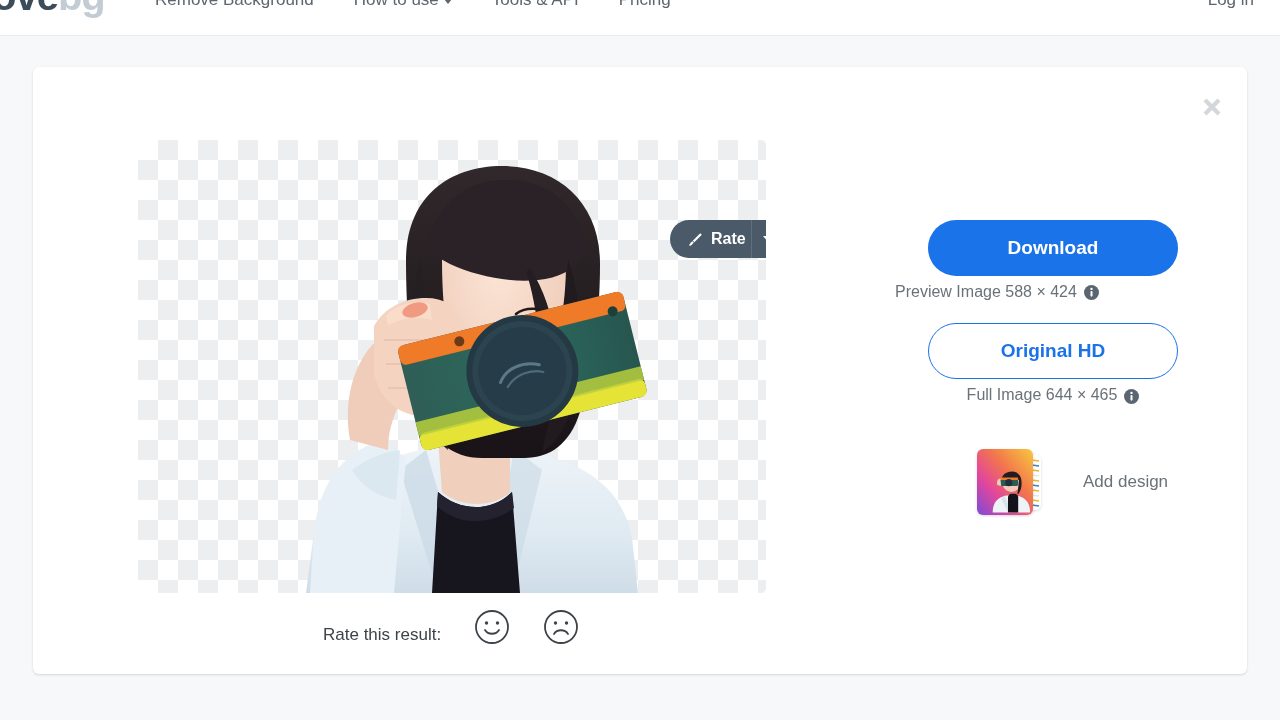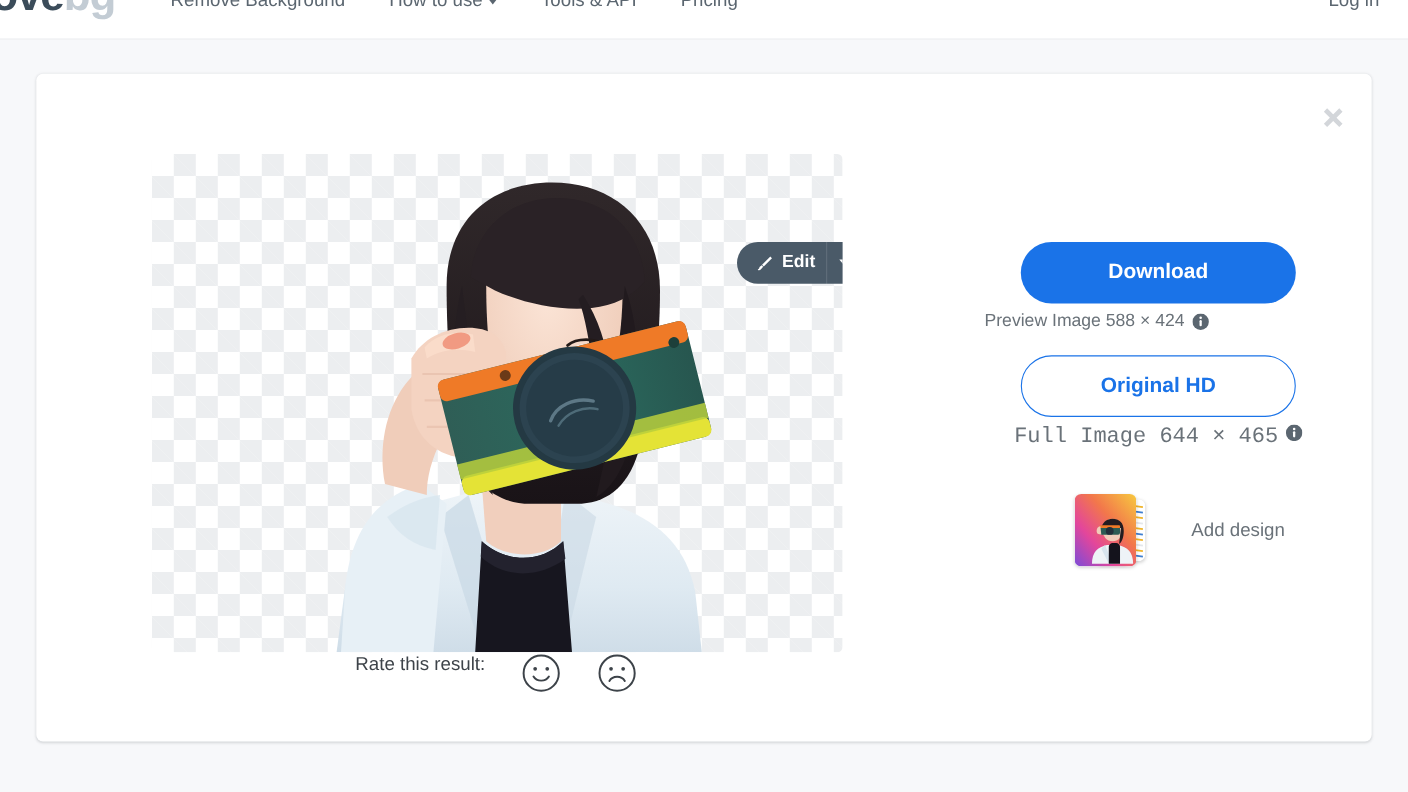--- a/index.html
+++ b/index.html
@@ -107,22 +107,22 @@
   }
   .caret-white {
     width: 0; height: 0;
     border-left: 5px solid transparent;
     border-right: 5px solid transparent;
     border-top: 6px solid #ffffff;
   }
 
   
   #rate-row {
-    position: absolute; left: 290px; top: 527px;
-    display: flex; align-items: flex-start; gap: 33px;
+    position: absolute; left: 290px; top: 542px;
+    display: flex; align-items: flex-end; gap: 33px;
   }
   #rate-label { font-size: 17px; color: #3d4349; }
   .face { cursor: pointer; }
 
   
   #right-panel { position: absolute; left: 862px; top: 0; width: 330px; }
 
   #download-btn {
     position: absolute; left: 33px; top: 153px;
     width: 250px; height: 56px;
@@ -141,22 +141,22 @@
     position: absolute; left: 33px; top: 256px;
     width: 250px; height: 56px;
     background: #ffffff; color: #1a73e8;
     border: 1.5px solid #1a73e8; border-radius: 28px;
     font-size: 19px; font-weight: bold;
     font-family: "Liberation Sans", sans-serif;
     cursor: pointer;
   }
   #full-caption {
     position: absolute; left: 0; top: 319px; width: 316px;
-    text-align: center; font-size: 20px; color: #6a7279;
-    display: flex; align-items: flex-start; justify-content: center; gap: 7px; font-family: Liberation Mono, monospace;
+    text-align: center; font-size: 16px; color: #6a7279;
+    display: flex; align-items: flex-end; justify-content: center; gap: 7px;
   }
   .info-icon { display: inline-flex; }
 
   
   #add-design-row {
     position: absolute; left: 82px; top: 382px;
     display: flex; align-items: center; gap: 18px;
     cursor: pointer;
   }
   #thumb-stack { position: relative; width: 88px; height: 66px; }
@@ -299,21 +299,21 @@
         </g>
       </g>
     </svg>
 
     <div id="edit-btn">
       <div id="edit-main">
         <svg width="17" height="17" viewBox="0 0 20 20">
           <path d="M15.6 2.6 L17.4 4.4 L8.6 13.2 L6.8 11.4 Z" fill="#ffffff"></path>
           <path d="M6.4 12 L8 13.6 L5.4 16.6 C4.4 17.7 2.6 17.6 2.2 16.4 C3.6 16.2 3.9 15 4.1 13.9 Z" fill="#ffffff"></path>
         </svg>
-        <span id="edit-label">Edit</span>
+        <span id="edit-label">Rate</span>
       </div>
       <div id="edit-caret-zone">
         <span class="caret-white"></span>
       </div>
     </div>
   </div>
 
   <div id="rate-row">
     <span id="rate-label">Rate this result:</span>
     <svg class="face" width="36" height="36" viewBox="0 0 36 36">

